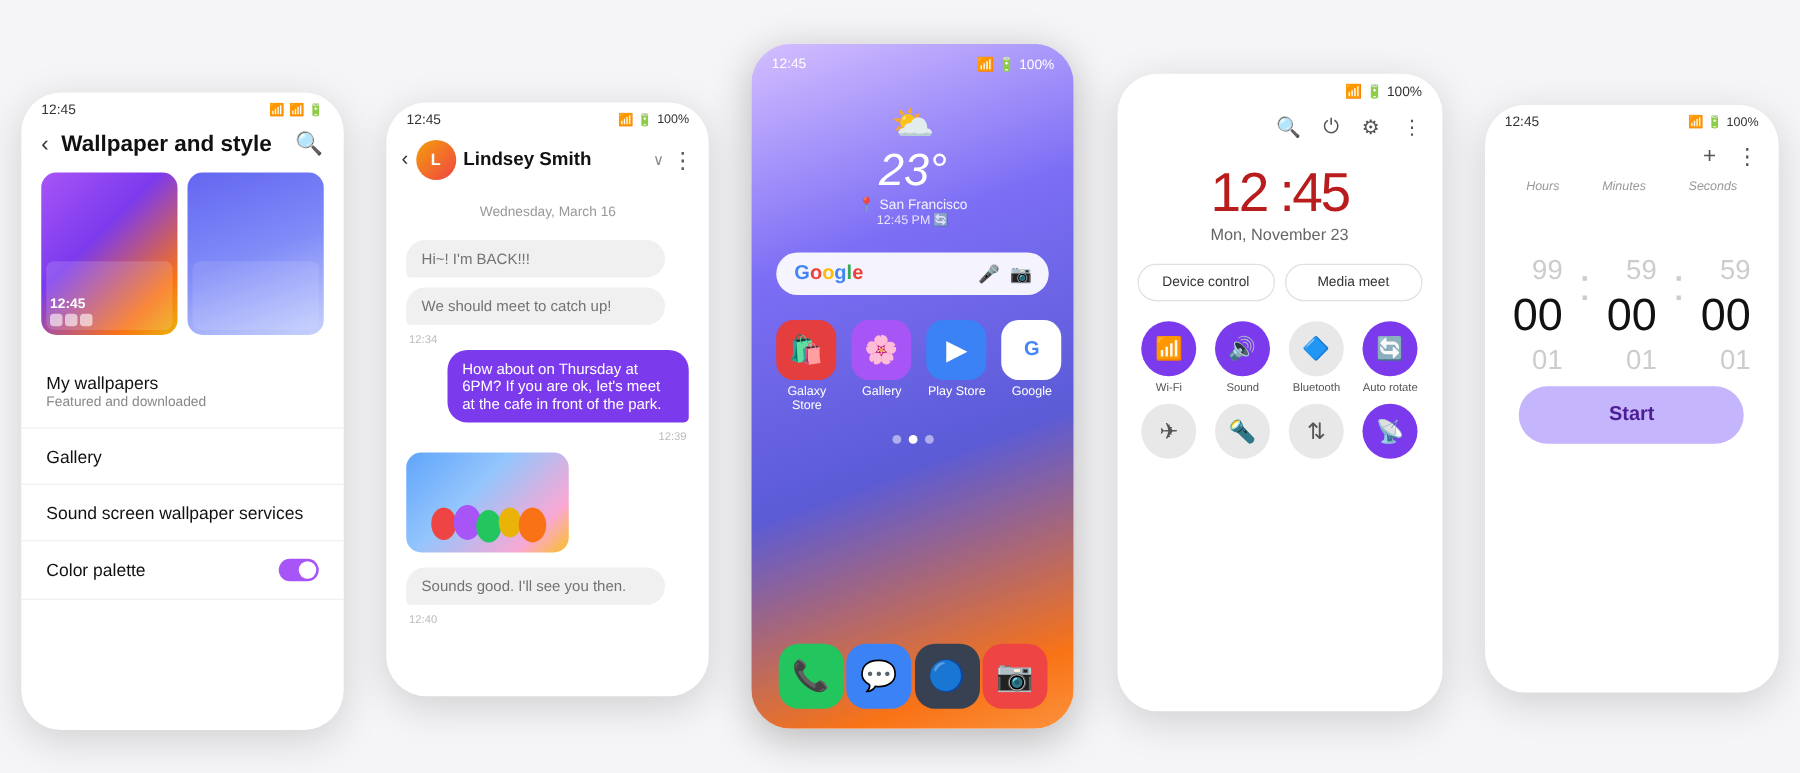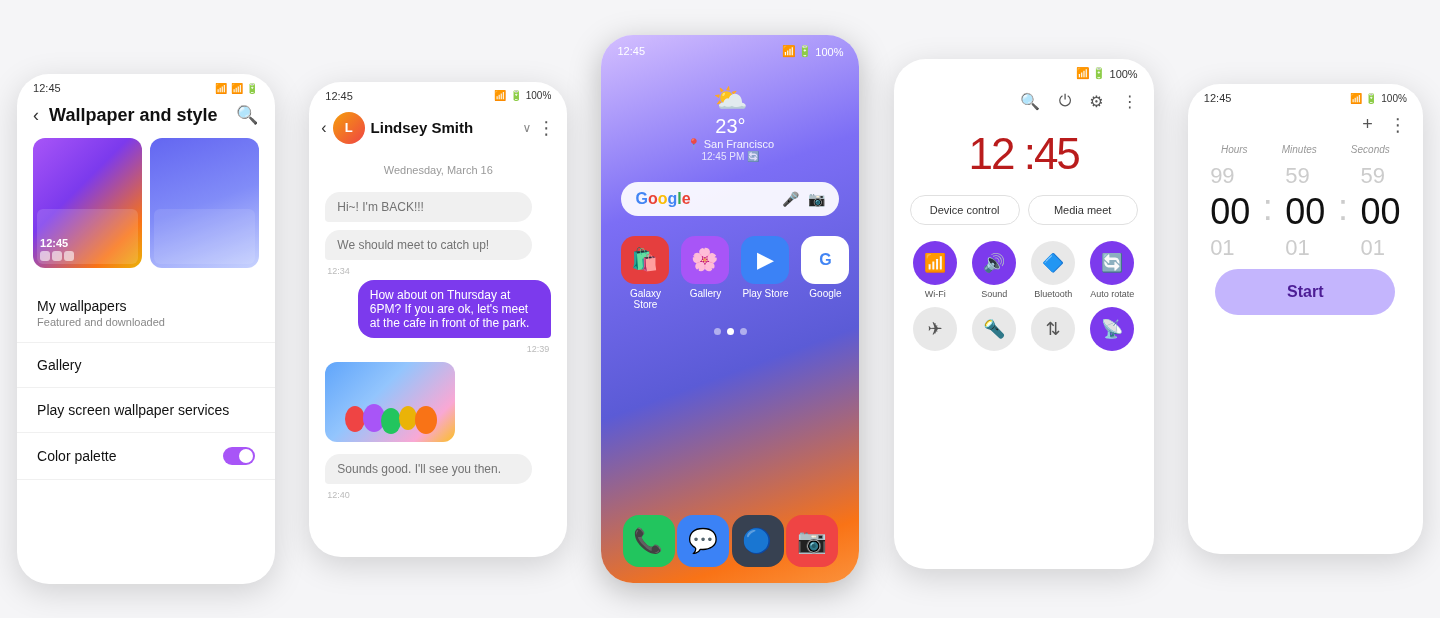--- a/index.html
+++ b/index.html
@@ -235,21 +235,21 @@
     }
     .phone3 .status-icons { display: flex; align-items: center; gap: 3px; }
     .phone3 .weather-widget {
       display: flex;
       flex-direction: column;
       align-items: center;
       padding: 20px 0 10px;
       color: #fff;
     }
     .phone3 .weather-icon { font-size: 28px; }
-    .phone3 .temp { font-size: 20px; font-weight: 300; }
+    .phone3 .temp { font-size: 36px; font-weight: 300; font-style: italic; }
     .phone3 .location { font-size: 11px; opacity: 0.9; }
     .phone3 .time-small { font-size: 10px; opacity: 0.8; }
     .phone3 .search-bar {
       margin: 10px 20px;
       background: rgba(255,255,255,0.92);
       border-radius: 24px;
       display: flex;
       align-items: center;
       padding: 8px 14px;
       gap: 8px;
@@ -414,21 +414,21 @@
       font-size: 10px;
       color: #999;
       font-style: italic;
     }
     .phone5 .timer-scroll {
       display: flex;
       justify-content: space-around;
       align-items: center;
       padding: 8px 16px;
     }
-    .timer-col { display: flex; flex-direction: column; align-items: flex-start; gap: 2px; }
+    .timer-col { display: flex; flex-direction: column; align-items: flex-end; gap: 2px; margin-top: 40px; }
     .timer-val-top { font-size: 22px; color: #ccc; font-weight: 300; }
     .timer-val-mid { font-size: 36px; color: #111; font-weight: 400; }
     .timer-val-bot { font-size: 22px; color: #ccc; font-weight: 300; }
     .timer-colon { font-size: 36px; color: #ccc; margin-top: -8px; }
     .phone5 .start-btn {
       margin: 0 auto;
       display: block;
       width: 180px;
       background: #c4b5fd;
       border-radius: 24px;
@@ -474,21 +474,21 @@
   </div>
   <div class="menu-list">
     <div class="menu-item">
       <div>My wallpapers</div>
       <div class="sub">Featured and downloaded</div>
     </div>
     <div class="menu-item">
       <div>Gallery</div>
     </div>
     <div class="menu-item">
-      <div>Play screen wallpaper services</div>
+      <div>Sound screen wallpaper services</div>
     </div>
     <div class="menu-item">
       <div class="menu-item-row">
         <span>Color palette</span>
         <div class="toggle-purple"></div>
       </div>
     </div>
   </div>
 </div>
 
@@ -604,20 +604,21 @@
     </div>
   </div>
   <div class="qs-header">
     <span>🔍</span>
     <span>⏻</span>
     <span>⚙</span>
     <span>⋮</span>
   </div>
   <div class="clock-display">
     <div class="clock-time">12 :45</div>
+    <div class="clock-date">Mon, November 23</div>
   </div>
   <div class="qs-buttons">
     <div class="qs-btn">Device control</div>
     <div class="qs-btn">Media meet</div>
   </div>
   <div class="qs-toggle-grid">
     <div class="qs-toggle">
       <div class="qs-toggle-icon qs-active">📶</div>
       <span class="qs-toggle-label">Wi-Fi</span>
     </div>

